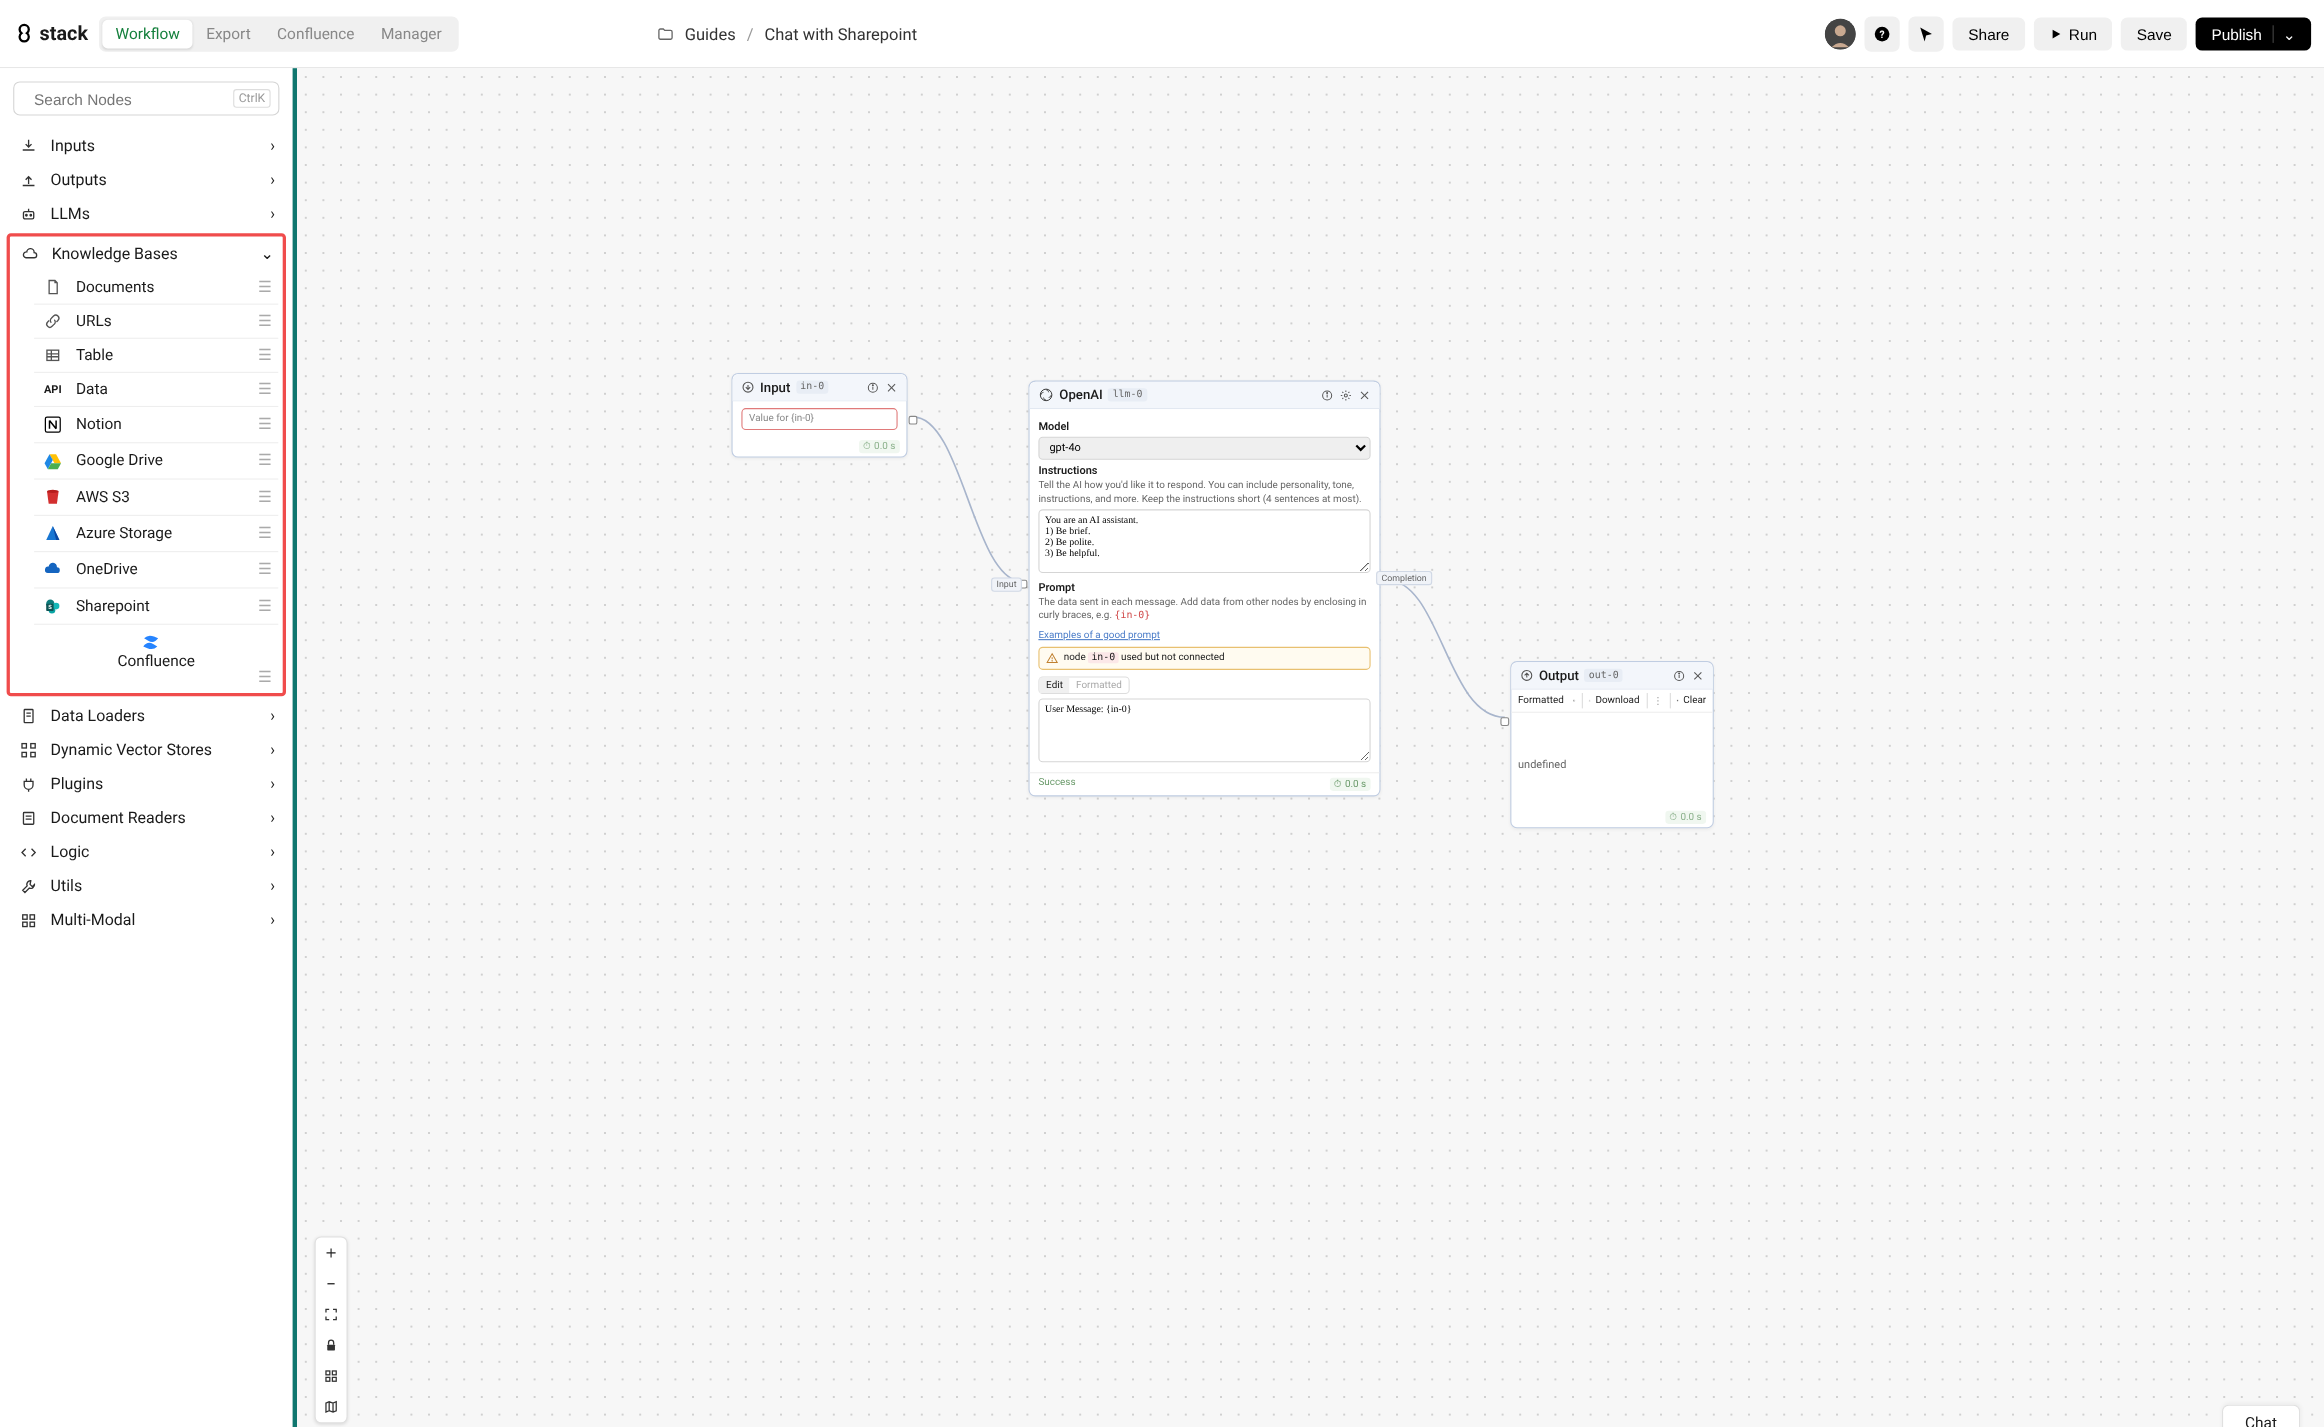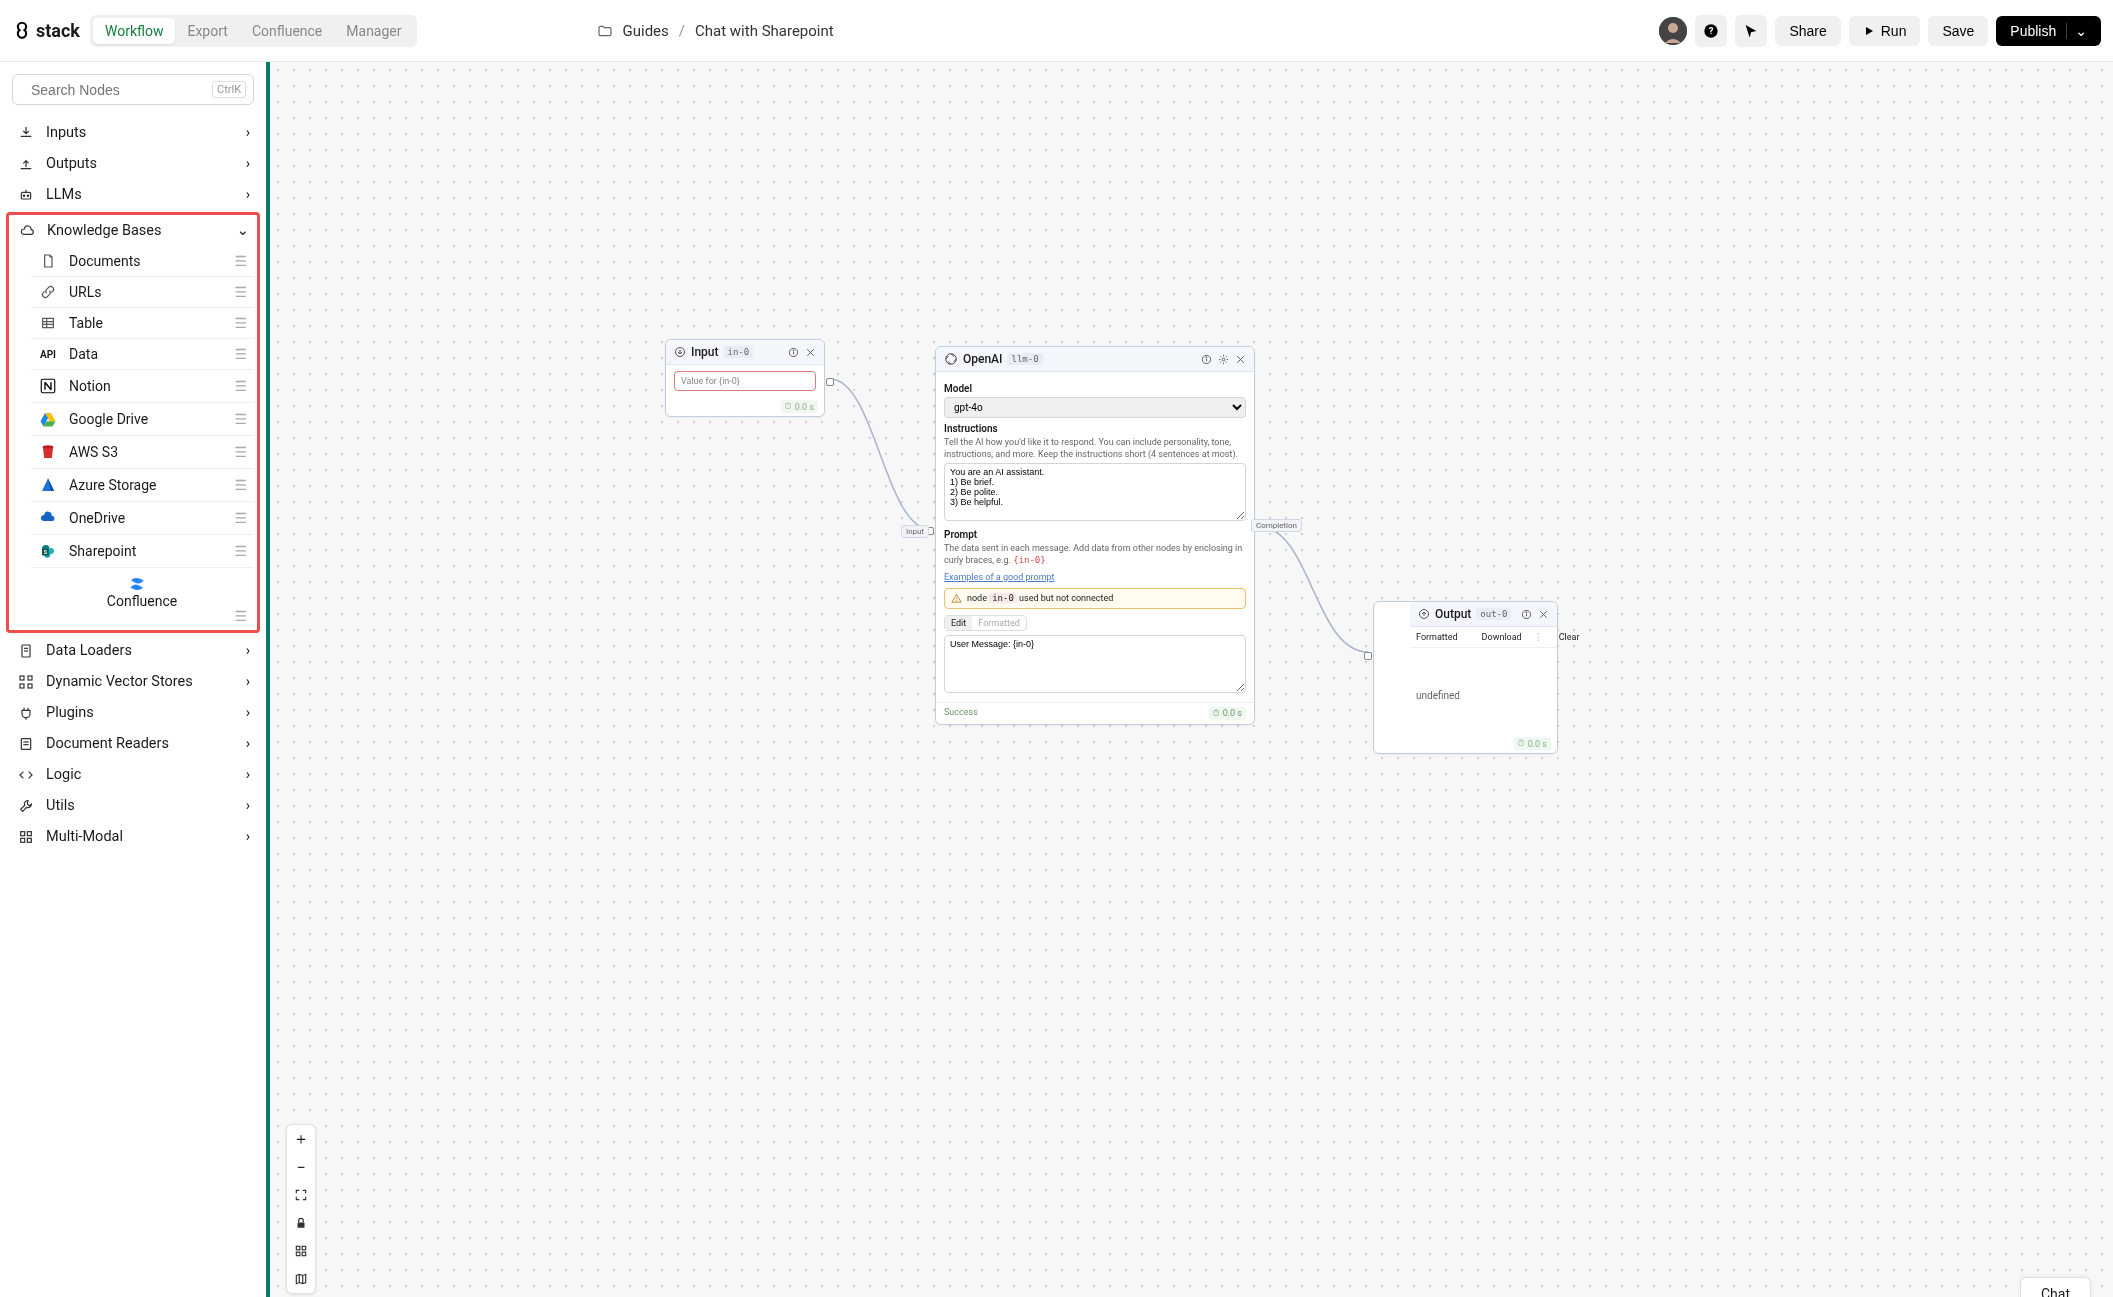--- a/index.html
+++ b/index.html
@@ -57,32 +57,32 @@
 
 
 .node-input { left: 395px; top: 277px; width: 160px; }
 .node-input .field { border: 1px solid #e07a7a; border-radius: 4px; padding: 4px 6px; font-size: 9px; color: #888; height: 20px; }
 
 
 .node-openai { left: 665px; top: 284px; width: 320px; }
 .node-openai .label { font-size: 10px; font-weight: 600; margin-bottom: 3px; margin-top: 5px; }
 .node-openai .desc { font-size: 9px; color: #666; margin-bottom: 3px; line-height: 1.3; }
 .node-openai select, .node-openai textarea { width: 100%; border: 1px solid #d5d5d5; border-radius: 4px; padding: 3px 5px; font-size: 10px; font-family: inherit; }
-.node-openai textarea { font-family: Liberation Sans, sans-serif; font-size: 9px; resize: vertical; }
+.node-openai textarea { font-family: Liberation Serif, serif; font-size: 9px; resize: vertical; }
 .node-openai .warn { background: #fffbf0; border: 1px solid #e8c070; border-radius: 4px; padding: 4px 6px; font-size: 9px; display: flex; align-items: center; gap: 5px; margin-top: 5px; }
 .node-openai .warn .code { background: #fce8e8; border-radius: 2px; padding: 0 3px; font-family: monospace; }
 .node-openai .seg { display: inline-flex; border: 1px solid #ddd; border-radius: 4px; margin-top: 6px; font-size: 9px; }
 .node-openai .seg div { padding: 2px 6px; }
 .node-openai .seg .active { background: #f0f0f0; }
 .node-openai .status-row { display: flex; justify-content: space-between; padding: 4px 8px; font-size: 9px; color: #6a9a6a; border-top: 1px solid #eee; }
 .link { color: #4a7cc8; text-decoration: underline; font-size: 9px; }
 .code-var { color: #d04848; font-family: monospace; }
 
 
-.node-output { left: 1103px; top: 539px; width: 185px; padding-left: 36px; }
+.node-output { left: 1103px; top: 539px; width: 185px; }
 .node-output .toolbar { display: flex; align-items: center; gap: 4px; padding: 3px 6px; font-size: 9px; border-bottom: 1px solid #eee; }
 .node-output .toolbar .sep { width: 1px; height: 14px; background: #ddd; margin: 0 2px; }
 .node-output .content { padding: 6px; font-size: 10px; color: #666; min-height: 50px; margin-top: 36px; }
 
 
 .port-label { position: absolute; font-size: 8px; background: #f0f3f8; border: 1px solid #d0d8e5; border-radius: 3px; padding: 1px 4px; color: #666; }
 .port-dot { position: absolute; width: 8px; height: 8px; border: 1px solid #888; background: #fff; border-radius: 2px; }
 
 
 .edge { position: absolute; pointer-events: none; }

